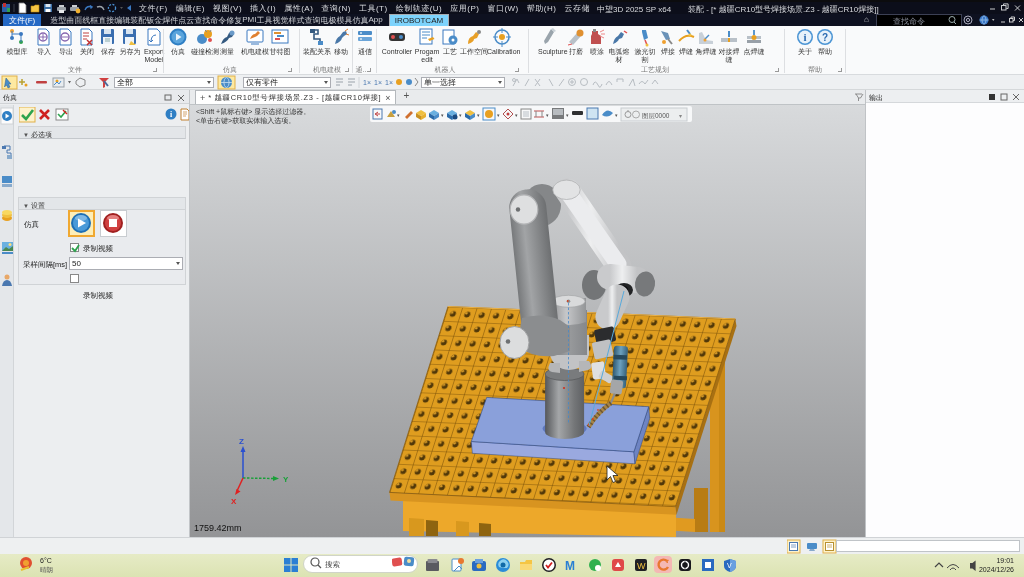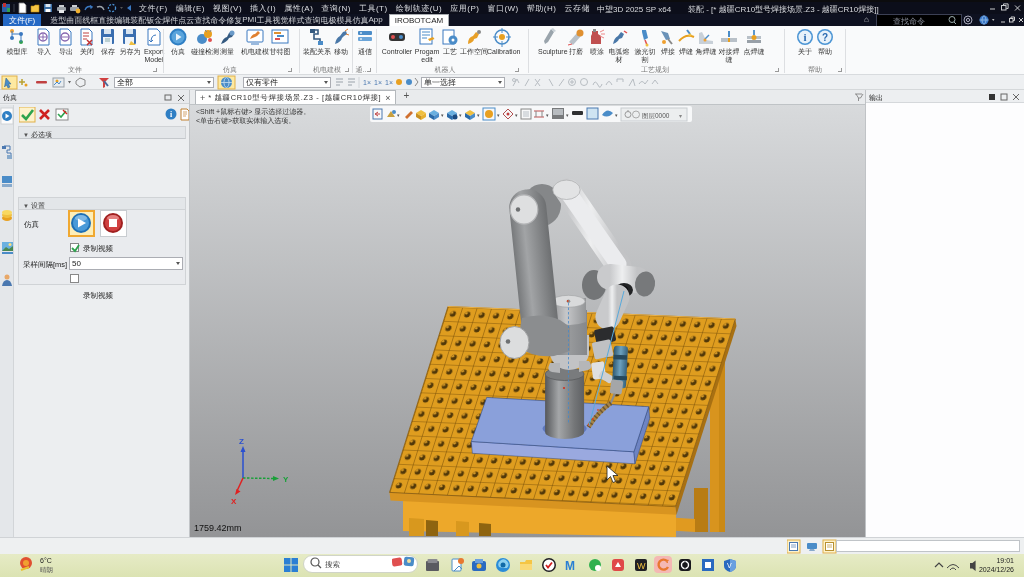--- a/index.html
+++ b/index.html
@@ -97,21 +97,21 @@
       <span>修复</span>
       <span>PMI</span>
       <span>工具</span>
       <span>视觉样式</span>
       <span>查询</span>
       <span>电极</span>
       <span>模具</span>
       <span>仿真</span>
       <span>App</span>
  </span>
- <span style="background:#ffffff;border:1px solid #a8acb0;border-bottom:none;height:12px;display:flex;align-items:center;padding:0 5px;margin-left:6px;color:#222">IROBOTCAM</span>
+ <span style="background:#7dd3fc;border:1px solid #a8acb0;border-bottom:none;height:12px;display:flex;align-items:center;padding:0 5px;margin-left:6px;color:#222">IROBOTCAM</span>
  <span class="abs" style="left:864px;top:1px;color:#c0c2c6">⌂</span>
  <span class="abs" style="left:876px;top:0;width:86px;height:28px;background:#000000;border:1px solid #3c4054;color:#8a8e9a;padding:1px 16px">查找命令</span>
  <svg class="abs" width="150" height="12" style="left:874px;top:0">
   <circle cx="78" cy="5.5" r="3" fill="none" stroke="#9aa"></circle>
       <line x1="80" y1="8" x2="82" y2="10" stroke="#9aa"></line>
   <circle cx="94" cy="6" r="4" fill="none" stroke="#aab"></circle>
       <circle cx="94" cy="6" r="1.6" fill="none" stroke="#aab"></circle>
   <circle cx="110" cy="6" r="4.5" fill="#3a78c8"></circle>
       <path d="M105.5 6 h9 M110 1.5 a6 6 0 0 1 0 9 M110 1.5 a6 6 0 0 0 0 9" stroke="#a8c8e8" fill="none" stroke-width=".7"></path>
   <path d="M118 5 l2.5 0 l-1.2 2 z" fill="#bbb"></path>

